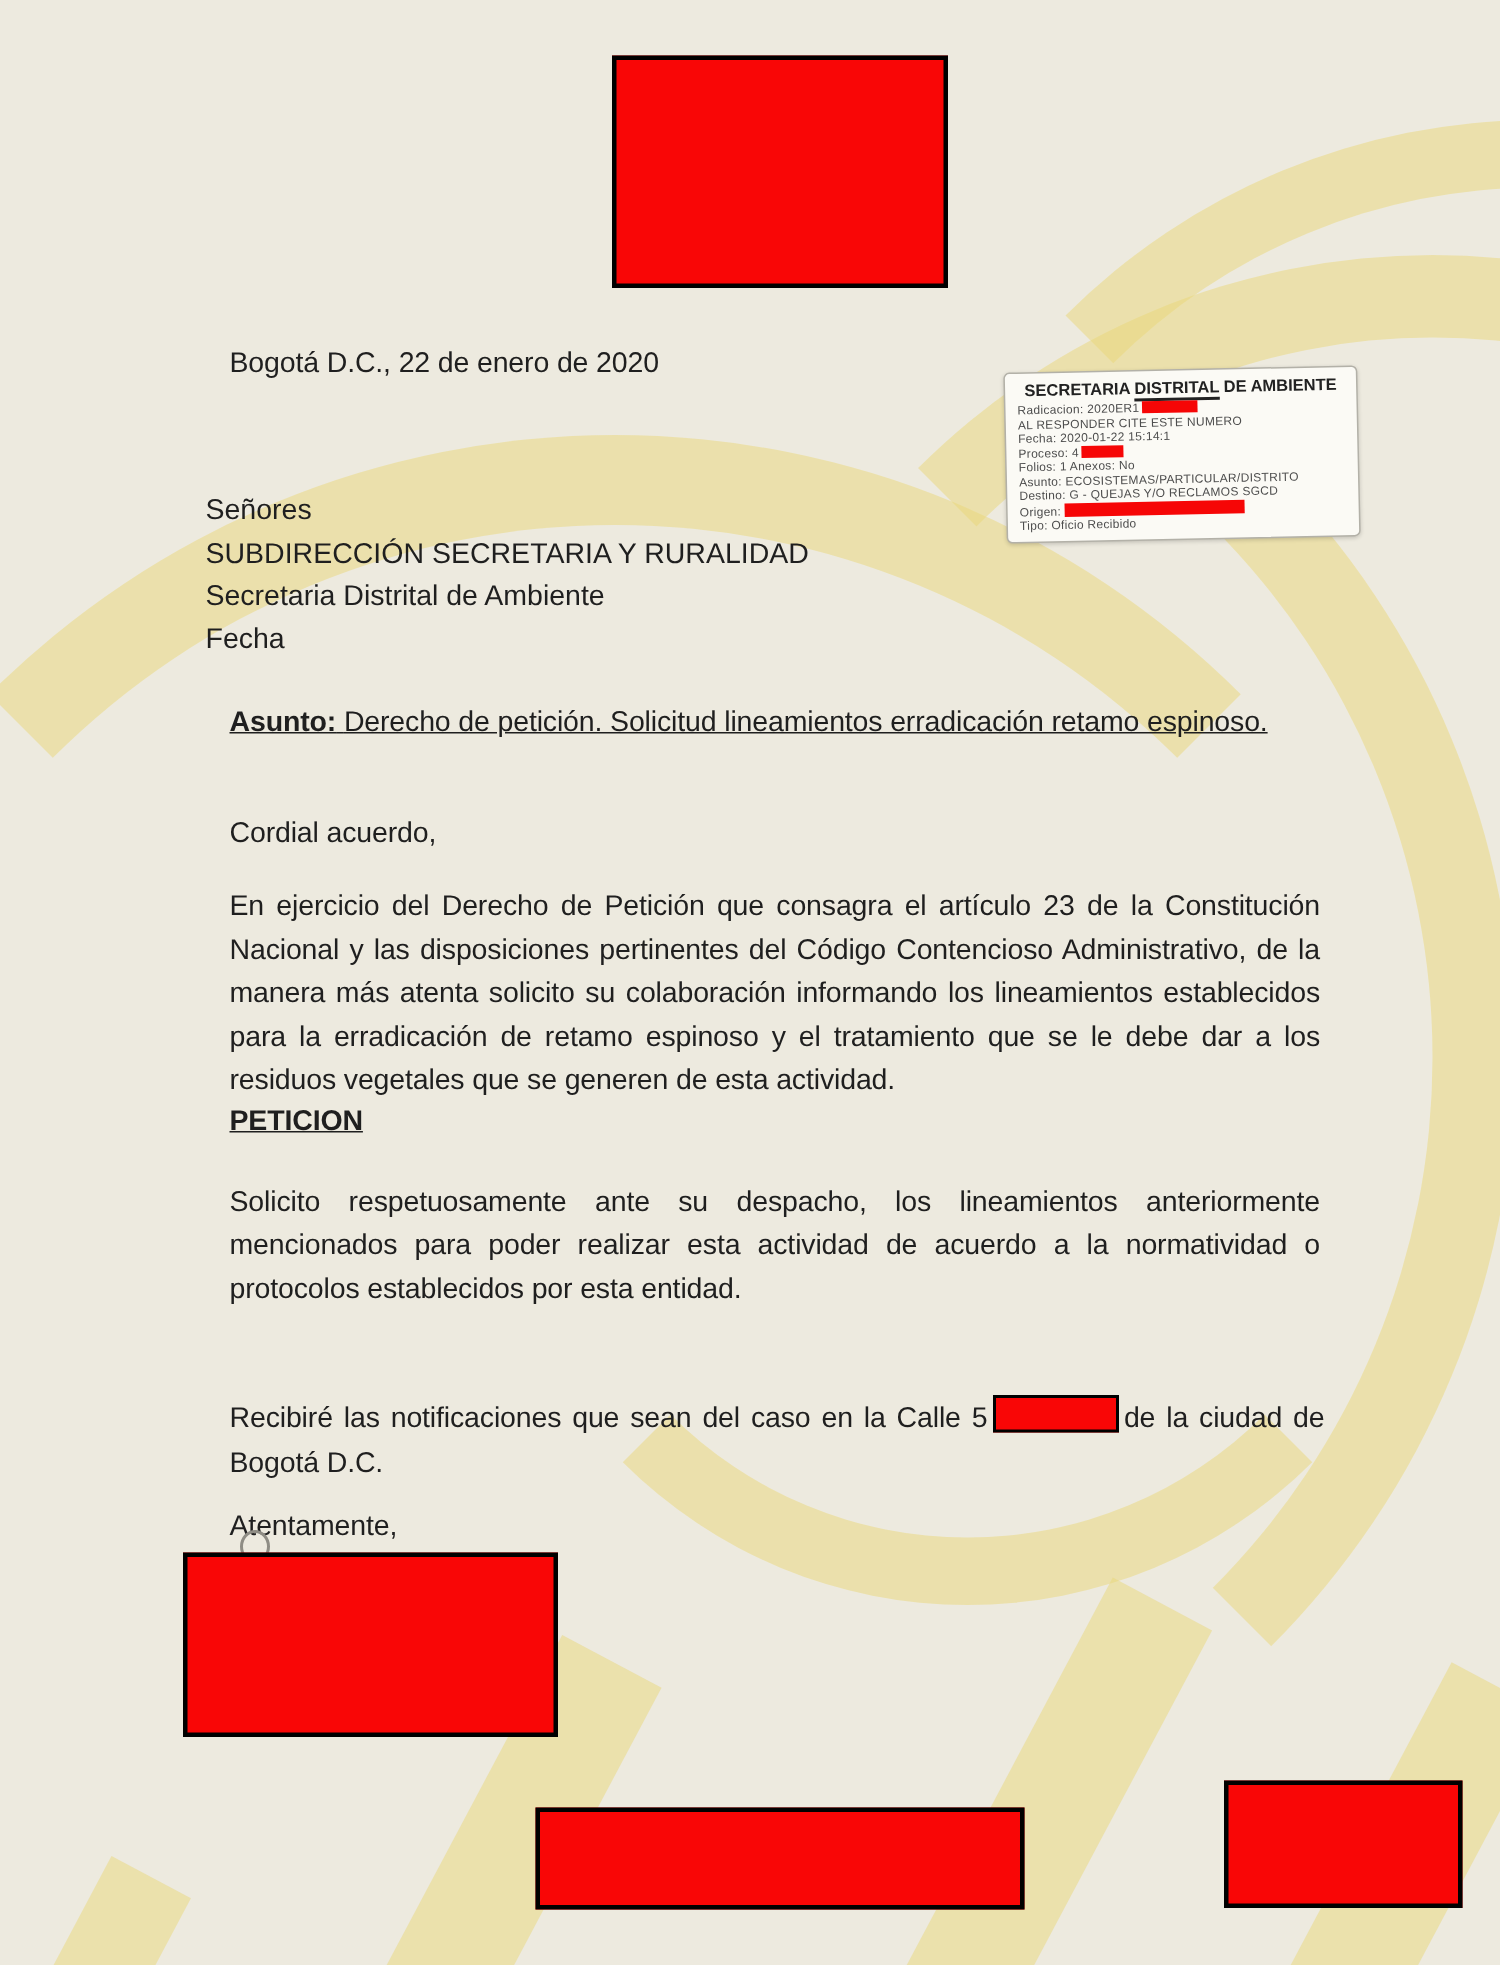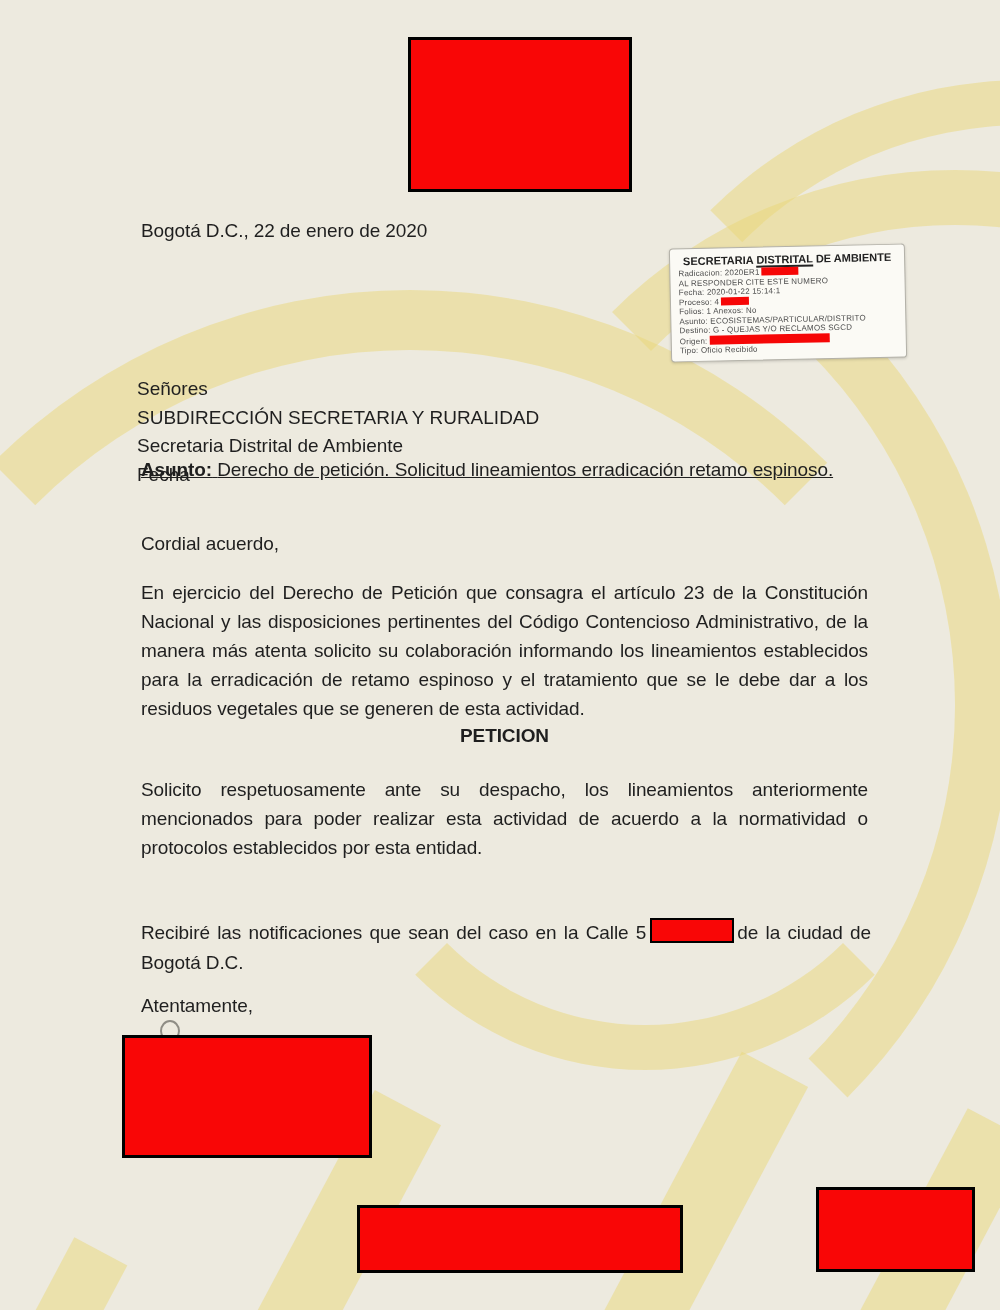--- a/index.html
+++ b/index.html
@@ -19,30 +19,30 @@
   .arc3{width:1060px;height:1060px;left:-180px;top:290px;border-width:60px;border-top-color:#ead87a;}
   .arc4{width:1000px;height:1000px;left:-100px;top:150px;border-width:55px;border-right-color:#ead87a;}
   .arc5{width:560px;height:560px;left:320px;top:420px;border-width:45px;border-bottom-color:#ead87a;}
   .stripe{background:#ead87a;transform:rotate(28deg);}
   .st1{width:75px;height:300px;left:300px;top:1090px;}
   .st2{width:75px;height:330px;left:660px;top:1050px;}
   .st3{width:75px;height:270px;left:900px;top:1110px;}
   .st4{width:60px;height:110px;left:45px;top:1245px;}
   
   .content{position:absolute;inset:0;z-index:2;}
-  .content p,.content h3{position:absolute;left:137px;margin:4px;font-size:19px;letter-spacing:-0.1px;}
+  .content p,.content h3{position:absolute;left:137px;margin:16px;font-size:19px;letter-spacing:-0.1px;}
   .date{top:216px;}
-  .recipient{position:absolute;left:137px;top:327px;font-size:19px;line-height:28.5px;margin-top:48px;}
+  .recipient{position:absolute;left:137px;top:327px;font-size:19px;line-height:28.5px;}
   .recipient div{white-space:nowrap;}
   .subject{top:452px;width:727px;text-align:justify;line-height:28.5px;text-decoration:underline;}
   .subject b{font-weight:700;}
   .greeting{top:529px;}
   .para{width:727px;text-align:justify;line-height:29px;}
   .p1{top:574px;}
-  .heading{width:727px;text-align:center;font-weight:700;font-size:19px;letter-spacing:.3px;}
+  .heading{width:727px;font-weight:700;font-size:19px;letter-spacing:.3px;text-decoration:underline;}
   .pet{top:721px;}
   .p2{top:771px;}
   .notif-h{top:867px;}
   .p3{top:914px;width:730px;line-height:30px;}
   .closing{top:991px;text-align:right;}
   .cc{top:1102px;font-size:15px;letter-spacing:.3px;color:#0f172a;}
   .sig-trace{position:absolute;left:160px;top:1020px;width:16px;height:18px;
     border:2px solid #8f8d85;border-radius:50%;z-index:2;}
   
   .redaction{position:absolute;z-index:5;background:#f90606;border:3px solid #000;box-sizing:border-box;}

